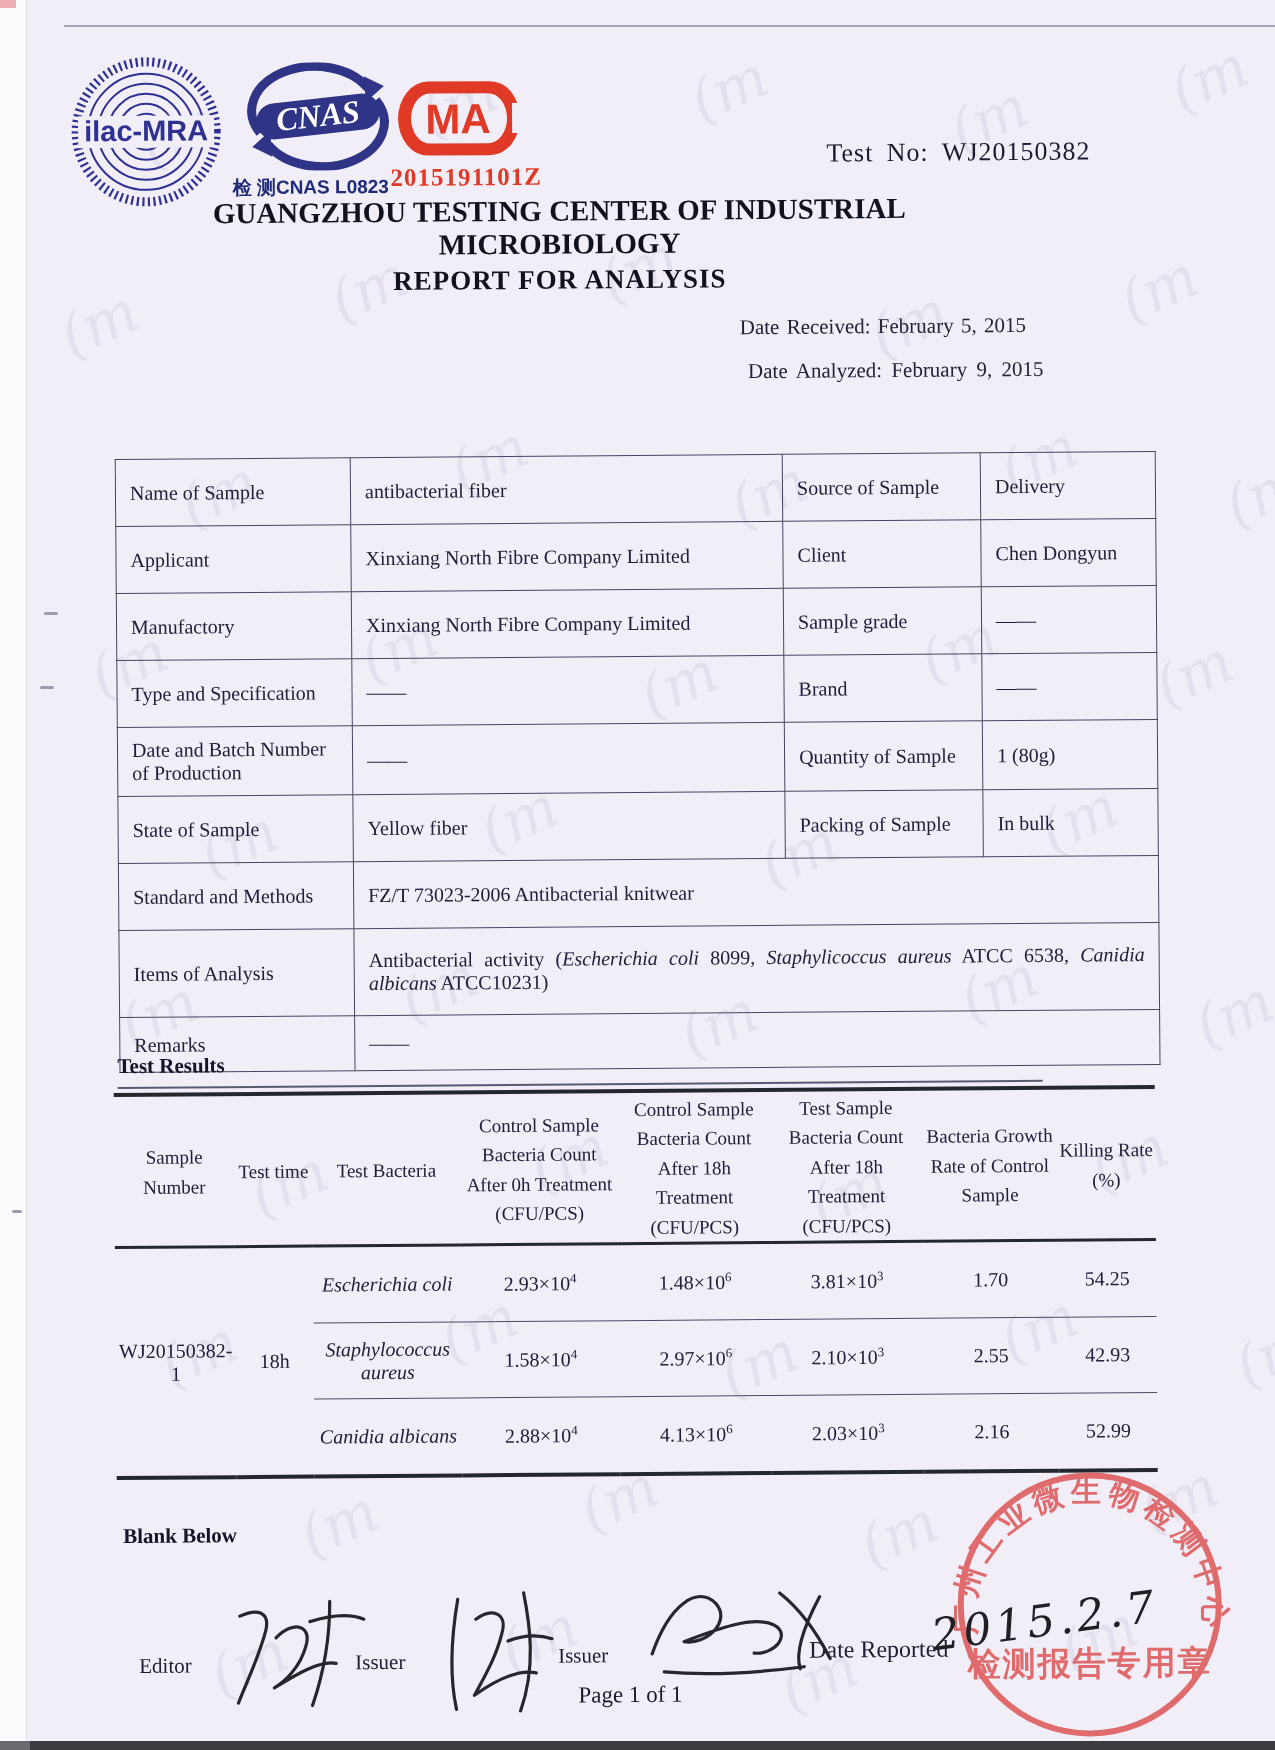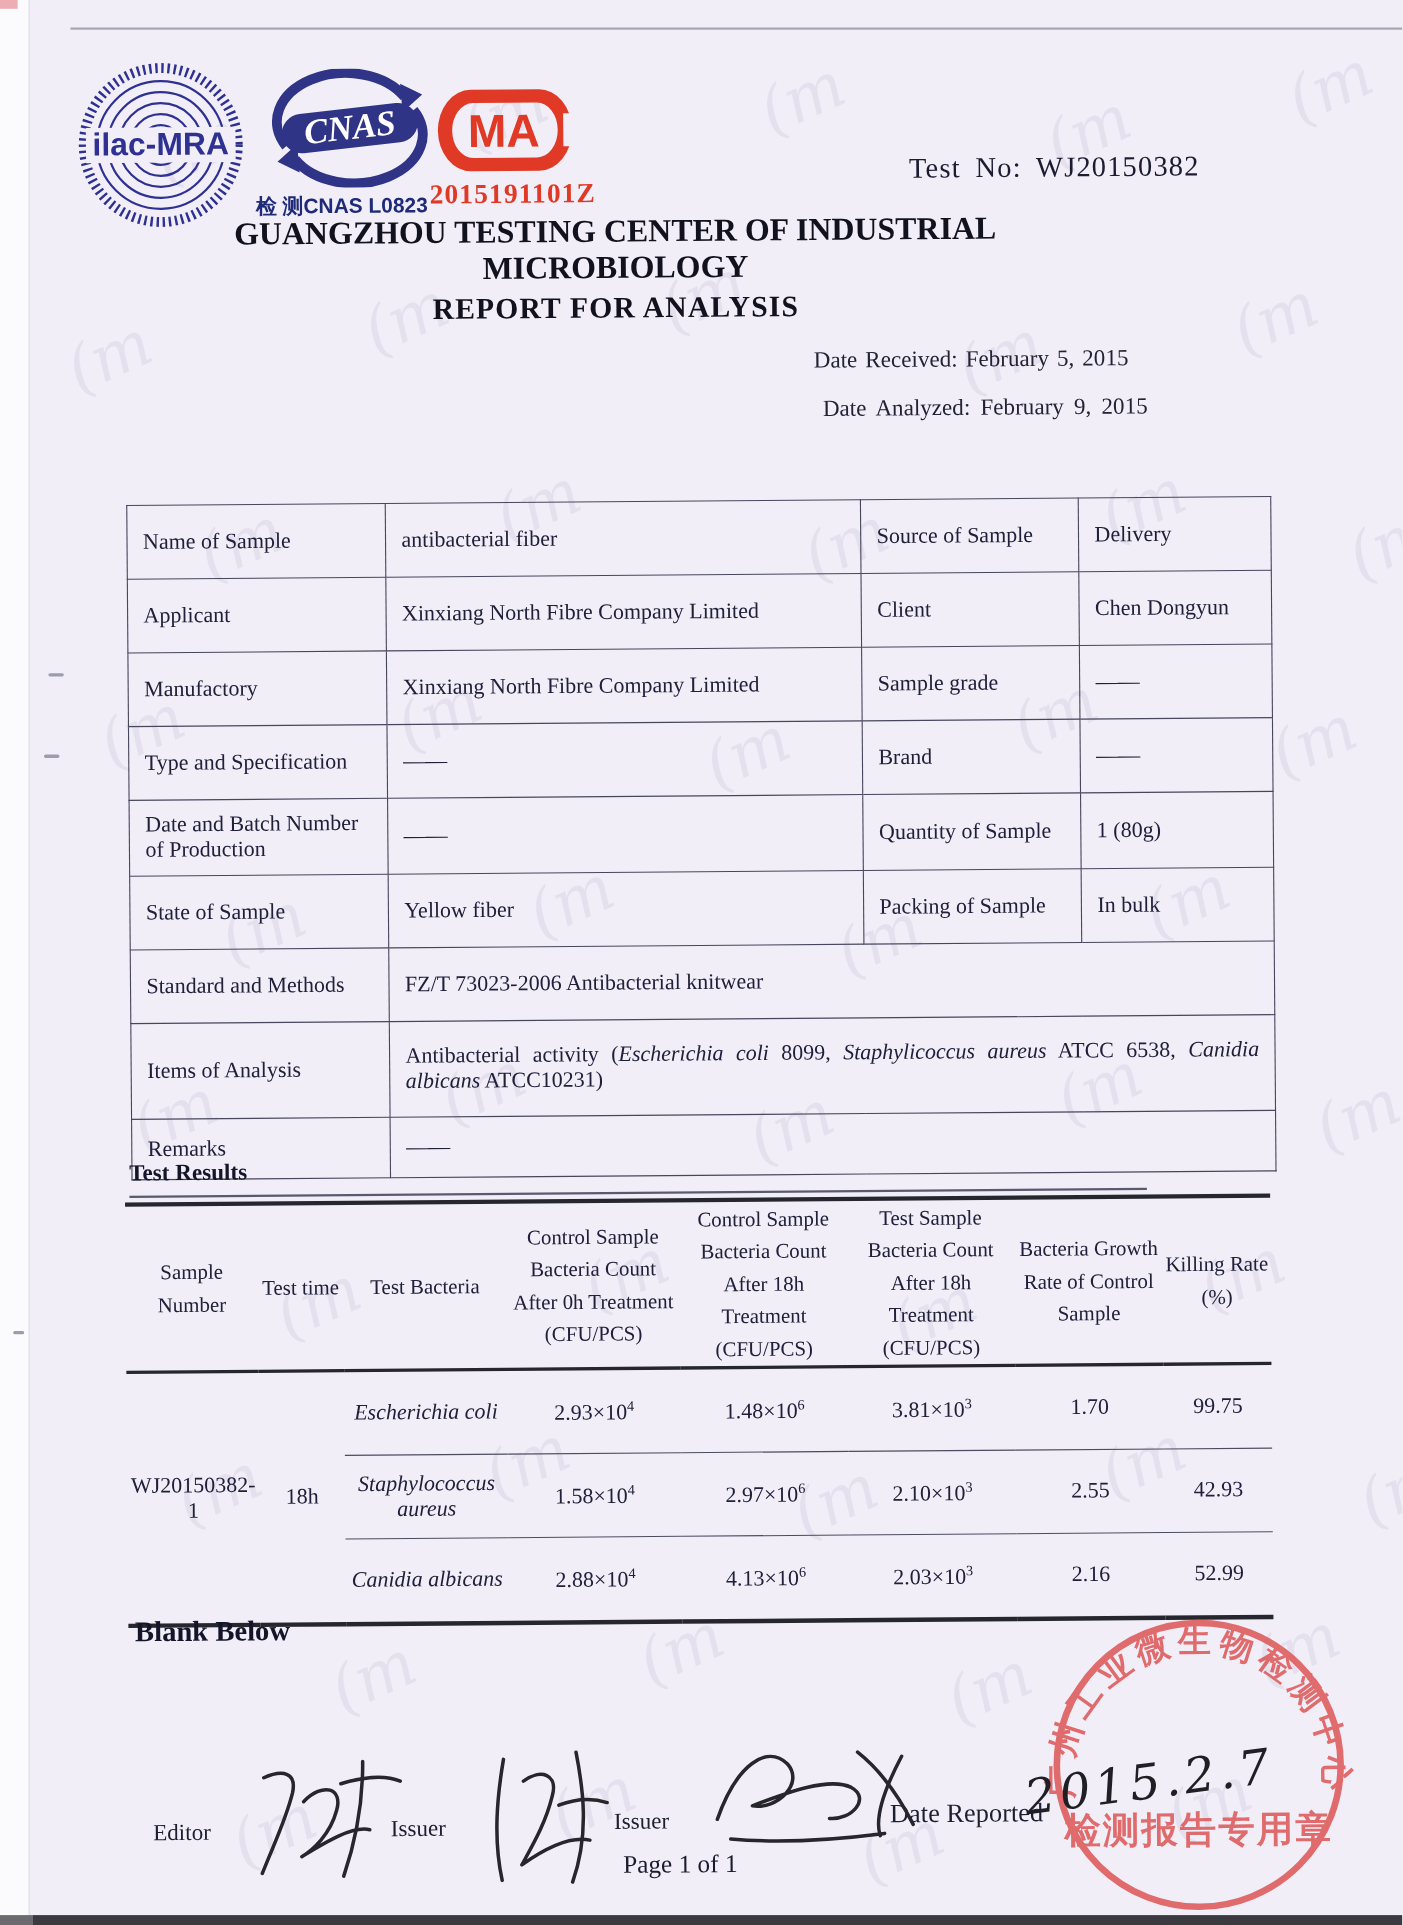--- a/index.html
+++ b/index.html
@@ -46,28 +46,28 @@
   .results-title{left:116px;top:1050px;font-size:21px;font-weight:bold;color:#15152a;text-align:center;}
   .thin-rule{left:116px;top:1083px;width:925px;height:2px;background:#5a5a6e;}
   .thick-rule{left:112px;top:1089px;width:1041px;height:4px;background:#26262e;}
   .results-table{left:112px;top:1095px;width:1041px;table-layout:fixed;border-bottom:4px solid #26262e;}
   .results-table th{font-weight:normal;font-size:19px;line-height:1.55;vertical-align:middle;
        height:146px;padding:0 2px;border-bottom:3px solid #26262e;color:#20203a;}
   .results-table td{font-size:20px;text-align:center;vertical-align:middle;height:73px;color:#20203a;}
   .results-table tbody tr.rsep td{border-top:1.2px solid #4c4c60;}
   .results-table td.bact{font-style:italic;}
   sup{font-size:13px;}
-  .blank-below{left:118px;top:1465px;font-size:26px;font-weight:bold;color:#15152a;}
+  .blank-below{left:118px;top:1520px;font-size:21px;font-weight:bold;color:#15152a;}
   
   .lab{font-size:21px;color:#1e1e32;}
   .editor-label{left:133px;top:1650px;}
   .checker-label{left:349px;top:1648px;}
   .issuer-label{left:552px;top:1643px;}
   .date-reported-label{left:803px;top:1638px;font-size:24px;}
-  .page-number{left:560px;top:1682px;font-size:23px;color:#1b1b2e;}
+  .page-number{left:572px;top:1682px;font-size:23px;color:#1b1b2e;}
   .sig{stroke:#26262c;stroke-width:3.2;fill:none;stroke-linecap:round;stroke-linejoin:round;}
   .hand-date{left:925px;top:1598px;font-size:44px;font-style:italic;color:#1f1f24;
       transform:rotate(-7deg);letter-spacing:4px;font-family:"DejaVu Serif",serif;}
   
   .stamp-wrap{left:912px;top:1466px;width:344px;height:284px;opacity:.88;}
 </style>
 </head>
 <body>
 
 <div id="scan">
@@ -263,21 +263,21 @@
       </thead>
       <tbody>
         <tr>
           <td rowspan="3">WJ20150382-1</td>
           <td rowspan="3">18h</td>
           <td class="bact">Escherichia coli</td>
           <td><span>2.93×10</span><sup>4</sup></td>
           <td><span>1.48×10</span><sup>6</sup></td>
           <td><span>3.81×10</span><sup>3</sup></td>
           <td>1.70</td>
-          <td>99.75</td>
+          <td>54.25</td>
         </tr>
         <tr class="rsep">
           <td class="bact">Staphylococcus aureus</td>
           <td><span>1.58×10</span><sup>4</sup></td>
           <td><span>2.97×10</span><sup>6</sup></td>
           <td><span>2.10×10</span><sup>3</sup></td>
           <td>2.55</td>
           <td>42.93</td>
         </tr>
         <tr class="rsep">

